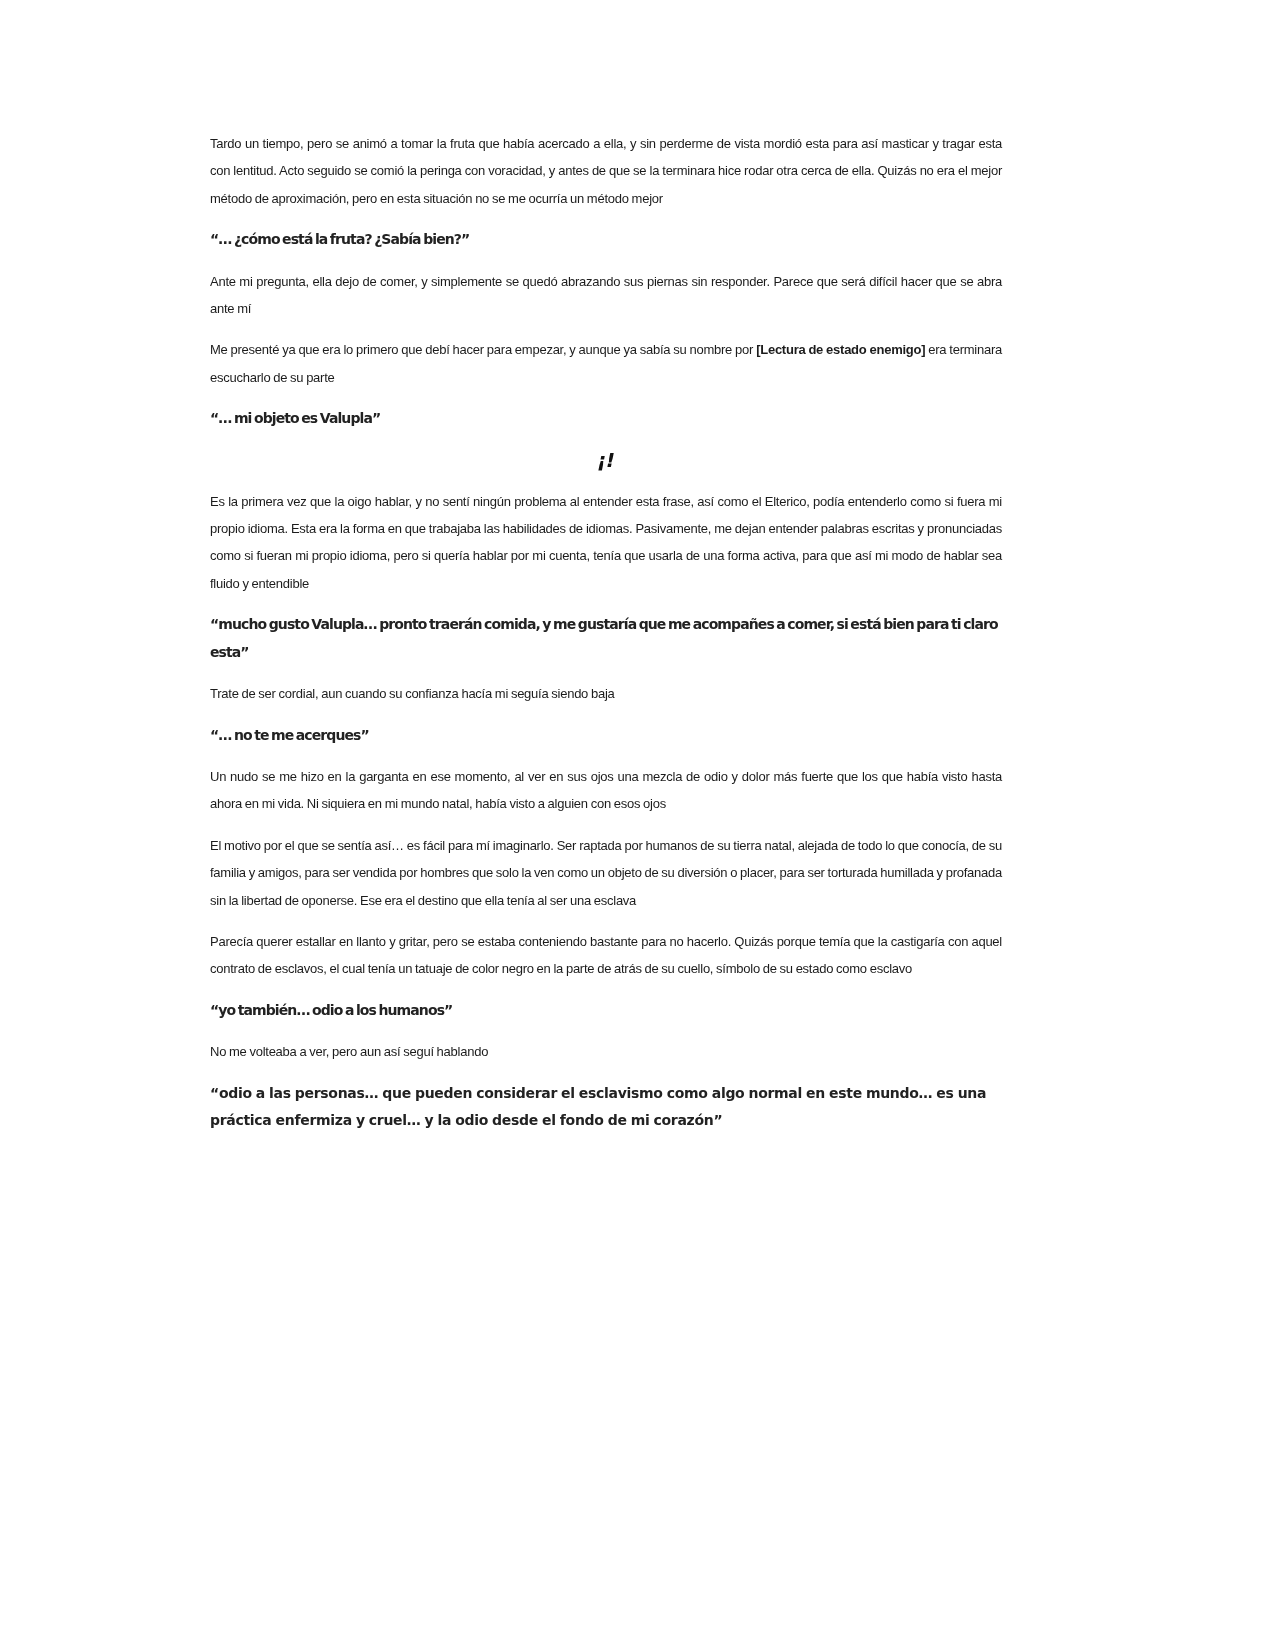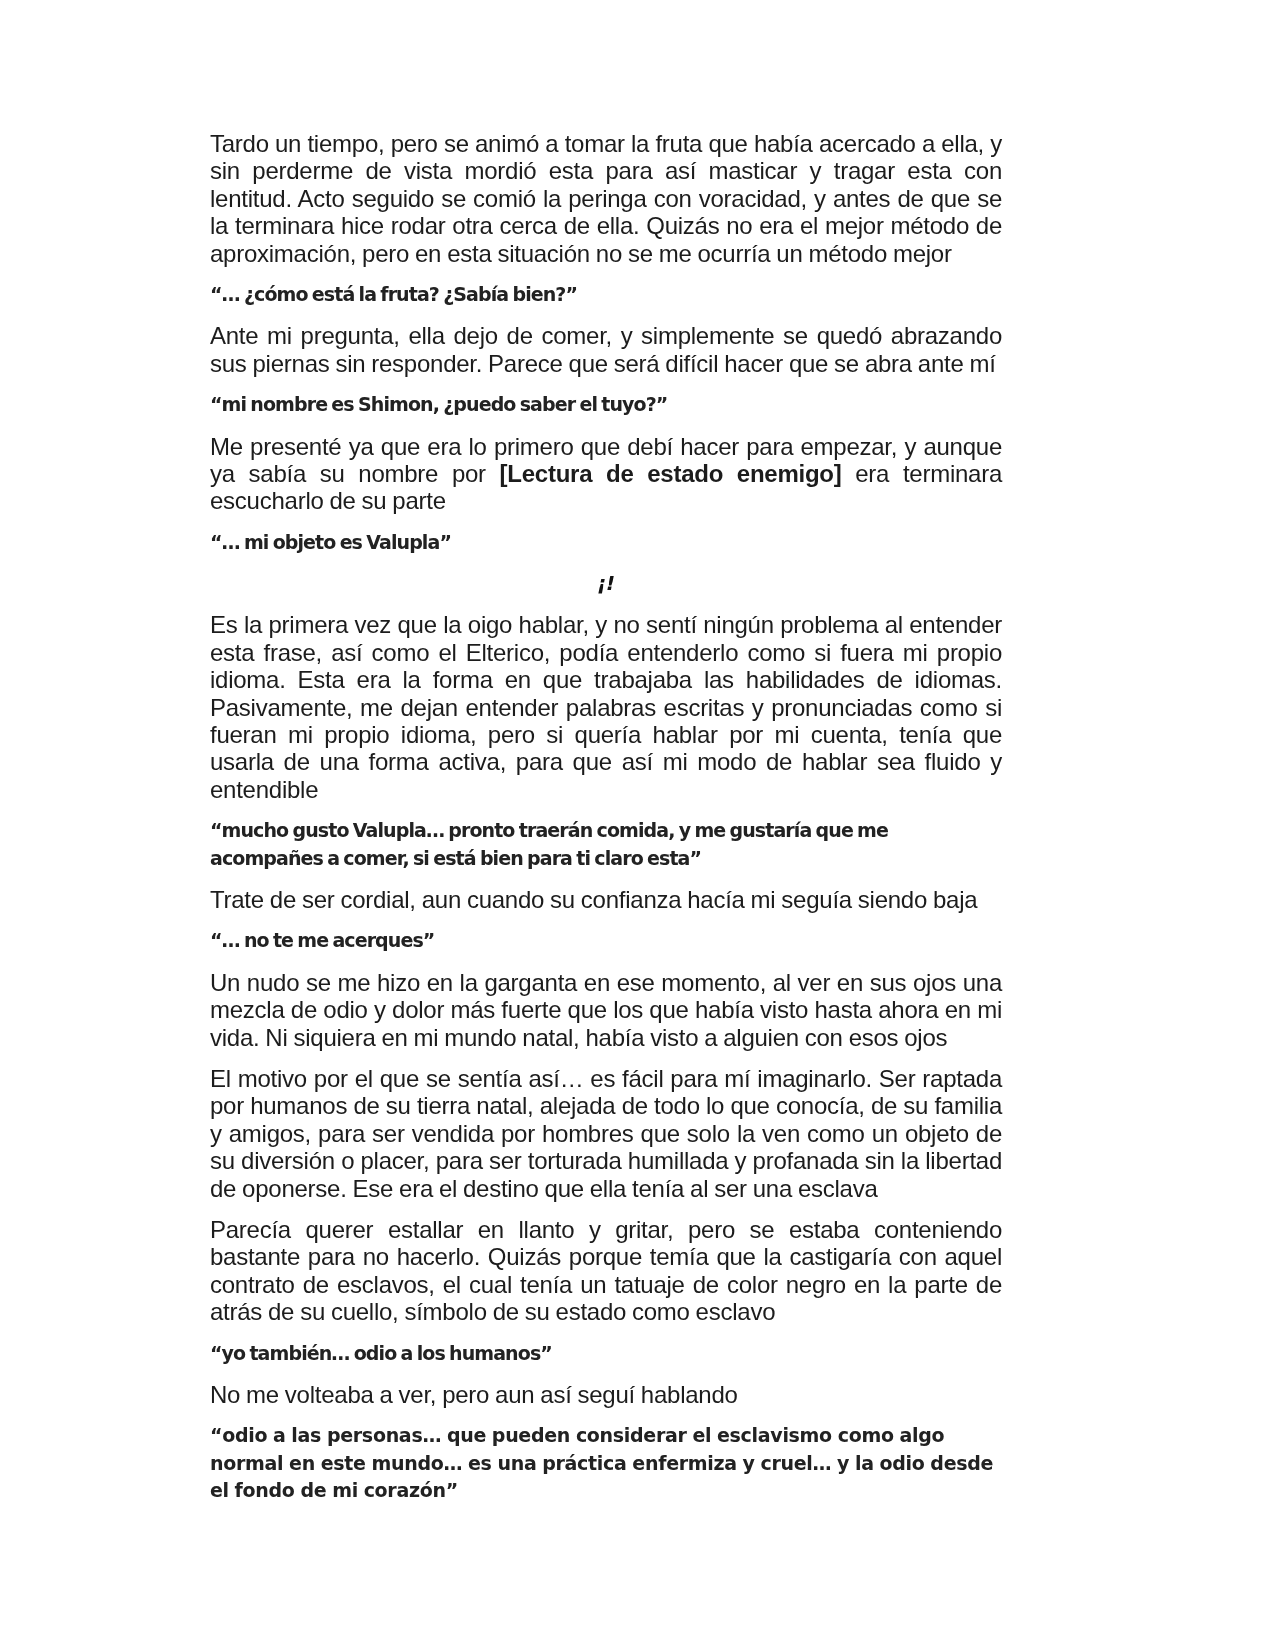--- a/index.html
+++ b/index.html
@@ -15,31 +15,31 @@
       color: #1a1a1a;
     }
     .page {
       position: absolute;
       left: 210px;
       top: 130px;
       width: 792px;
     }
     .para {
       font-family: "Liberation Sans Narrow", "Liberation Sans", sans-serif;
-      font-size: 24px;
+      font-size: 13px;
       line-height: 27.4px;
       margin: 0 0 14px 0;
       text-align: justify;
       letter-spacing: -0.25px;
       word-spacing: -0.5px;
       color: #1c1c1c;
     }
     .dialogue {
       font-family: "DejaVu Sans", sans-serif;
-      font-size: 19px;
+      font-size: 14px;
       line-height: 27.4px;
       margin: 0 0 14px 0;
       font-weight: bold;
       letter-spacing: -0.9px;
       word-spacing: -1.5px;
       color: #222222;
       text-align: left;
     }
     .dialogue.wide {
       letter-spacing: -0.3px;
@@ -63,21 +63,20 @@
 <body>
 
 <div class="page">
 
   <p class="para">Tardo un tiempo, pero se animó a tomar la fruta que había acercado a ella, y sin perderme de vista mordió esta para así masticar y tragar esta con lentitud. Acto seguido se comió la peringa con voracidad, y antes de que se la terminara hice rodar otra cerca de ella. Quizás no era el mejor método de aproximación, pero en esta situación no se me ocurría un método mejor</p>
 
   <p class="dialogue">“… ¿cómo está la fruta? ¿Sabía bien?”</p>
 
   <p class="para">Ante mi pregunta, ella dejo de comer, y simplemente se quedó abrazando sus piernas sin responder. Parece que será difícil hacer que se abra ante mí</p>
 
-  <p class="dialogue">“mi nombre es Shimon, ¿puedo saber el tuyo?”</p>
 
   <p class="para">
     <span>Me presenté ya que era lo primero que debí hacer para empezar, y aunque ya sabía su nombre por </span><span class="strong">[Lectura de estado enemigo]</span><span> era terminara escucharlo de su parte</span>
   </p>
 
   <p class="dialogue">“… mi objeto es Valupla”</p>
 
   <p class="center-mark">¡!</p>
 
   <p class="para">Es la primera vez que la oigo hablar, y no sentí ningún problema al entender esta frase, así como el Elterico, podía entenderlo como si fuera mi propio idioma. Esta era la forma en que trabajaba las habilidades de idiomas. Pasivamente, me dejan entender palabras escritas y pronunciadas como si fueran mi propio idioma, pero si quería hablar por mi cuenta, tenía que usarla de una forma activa, para que así mi modo de hablar sea fluido y entendible</p>

